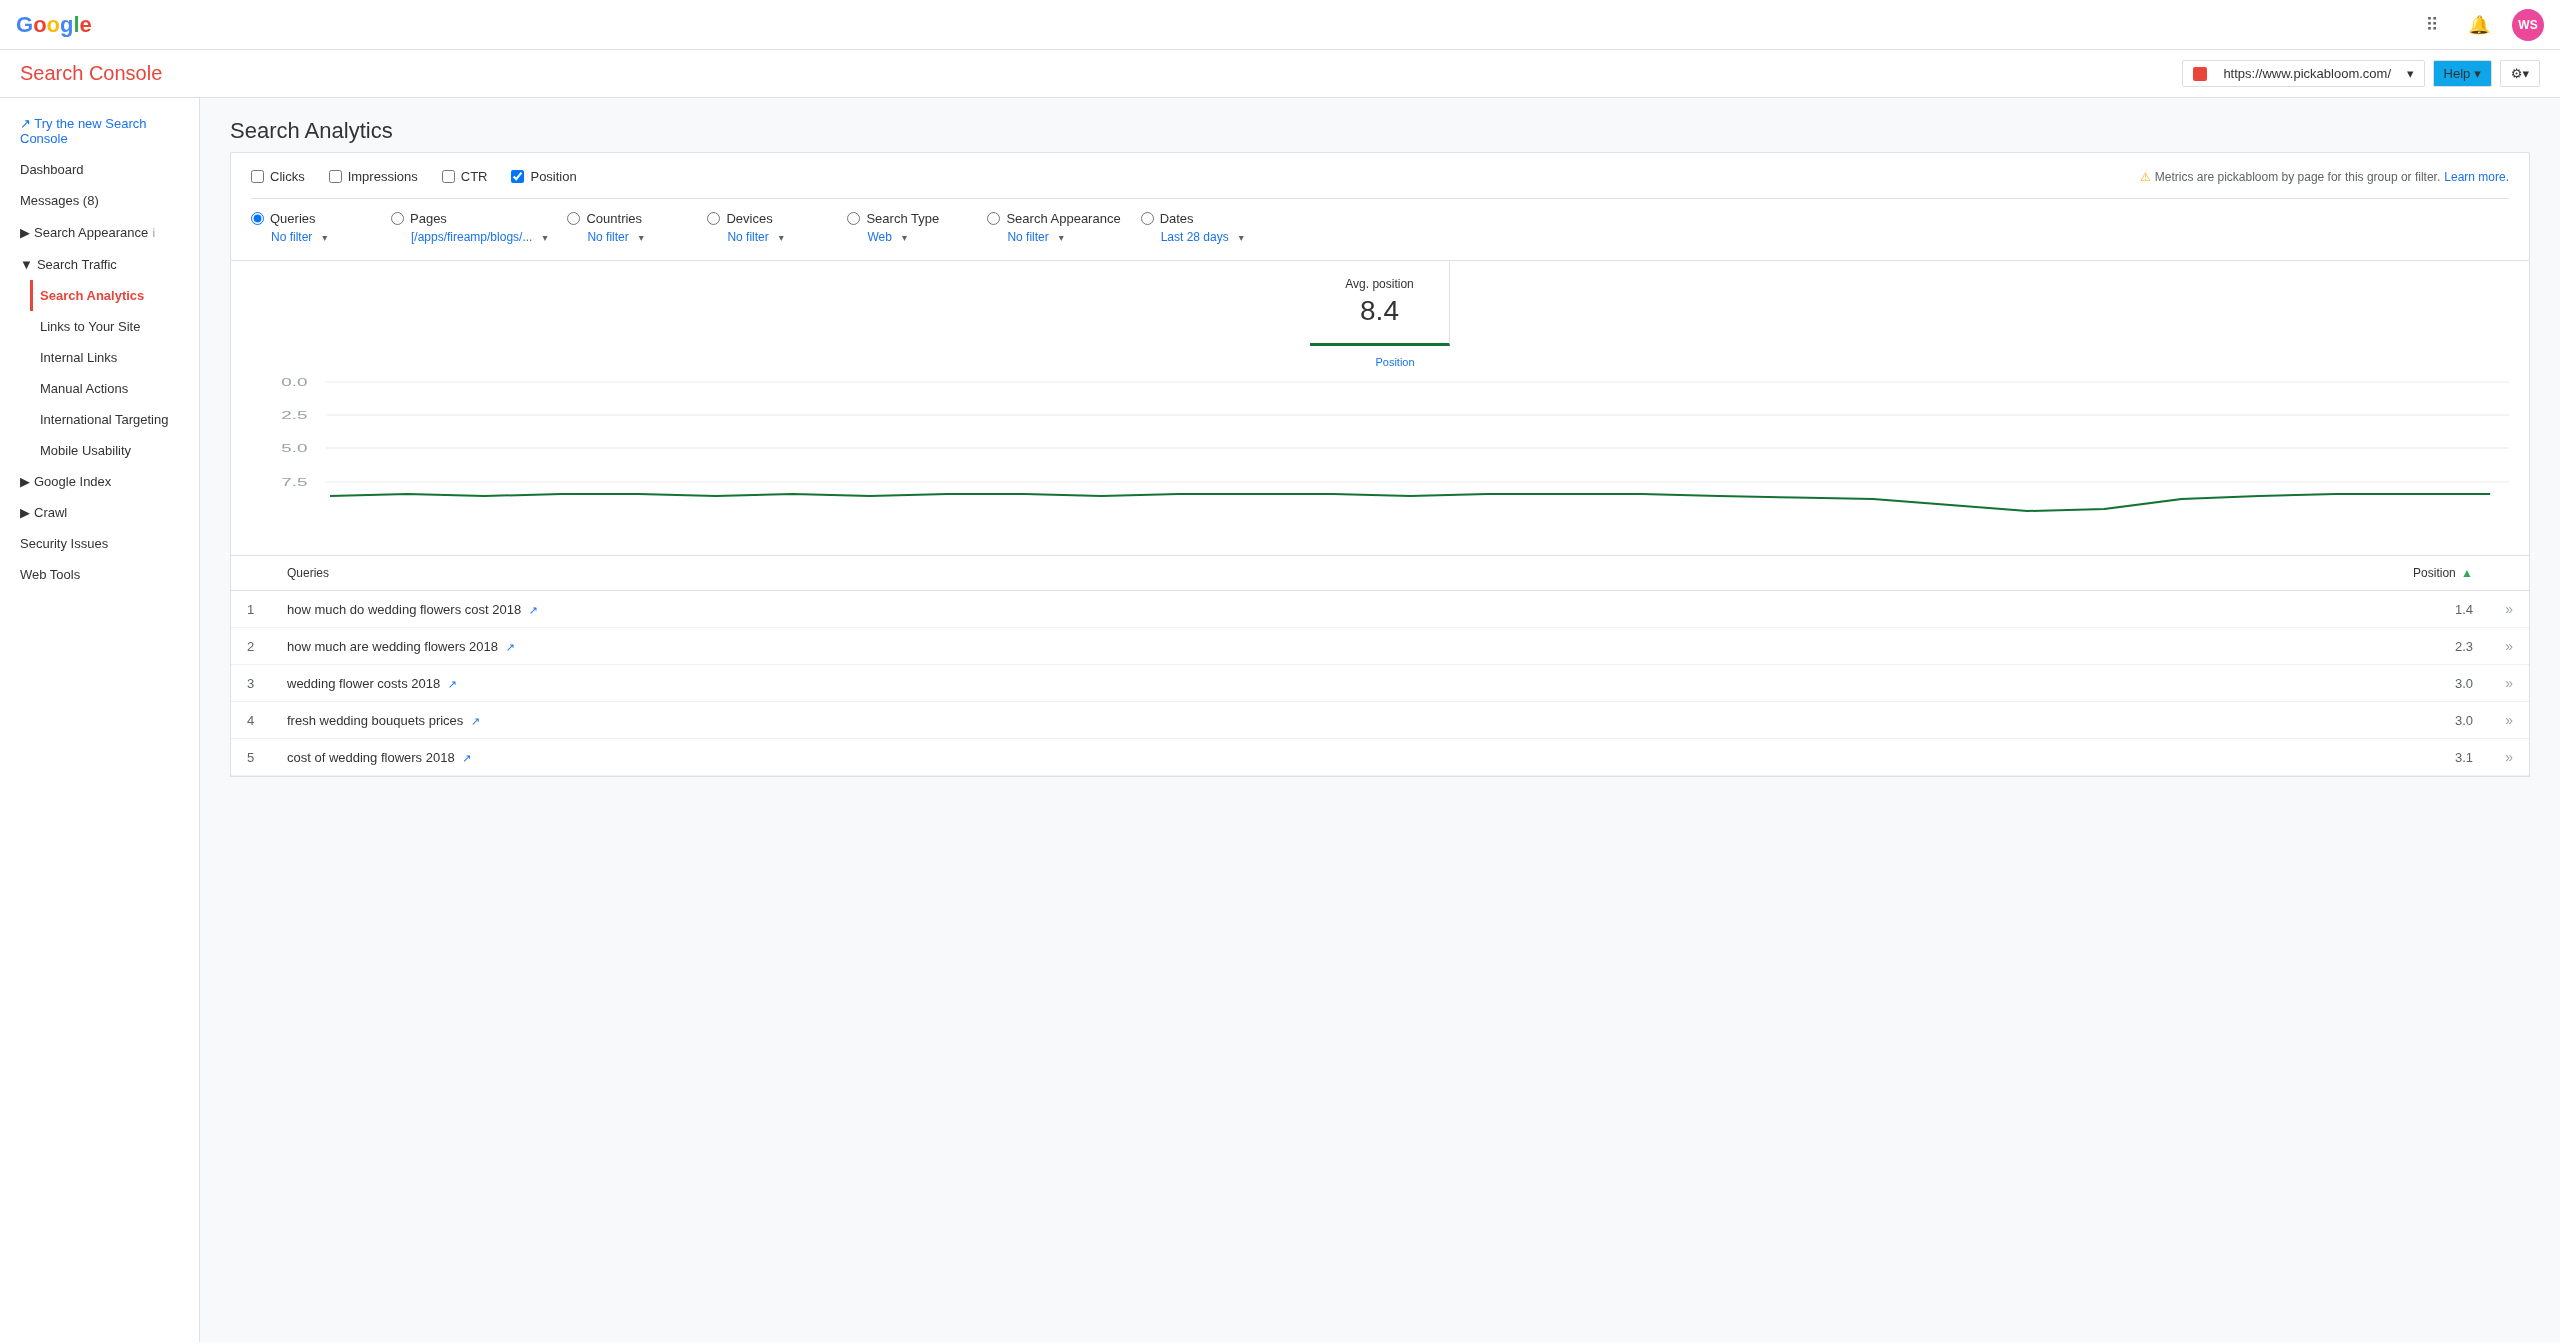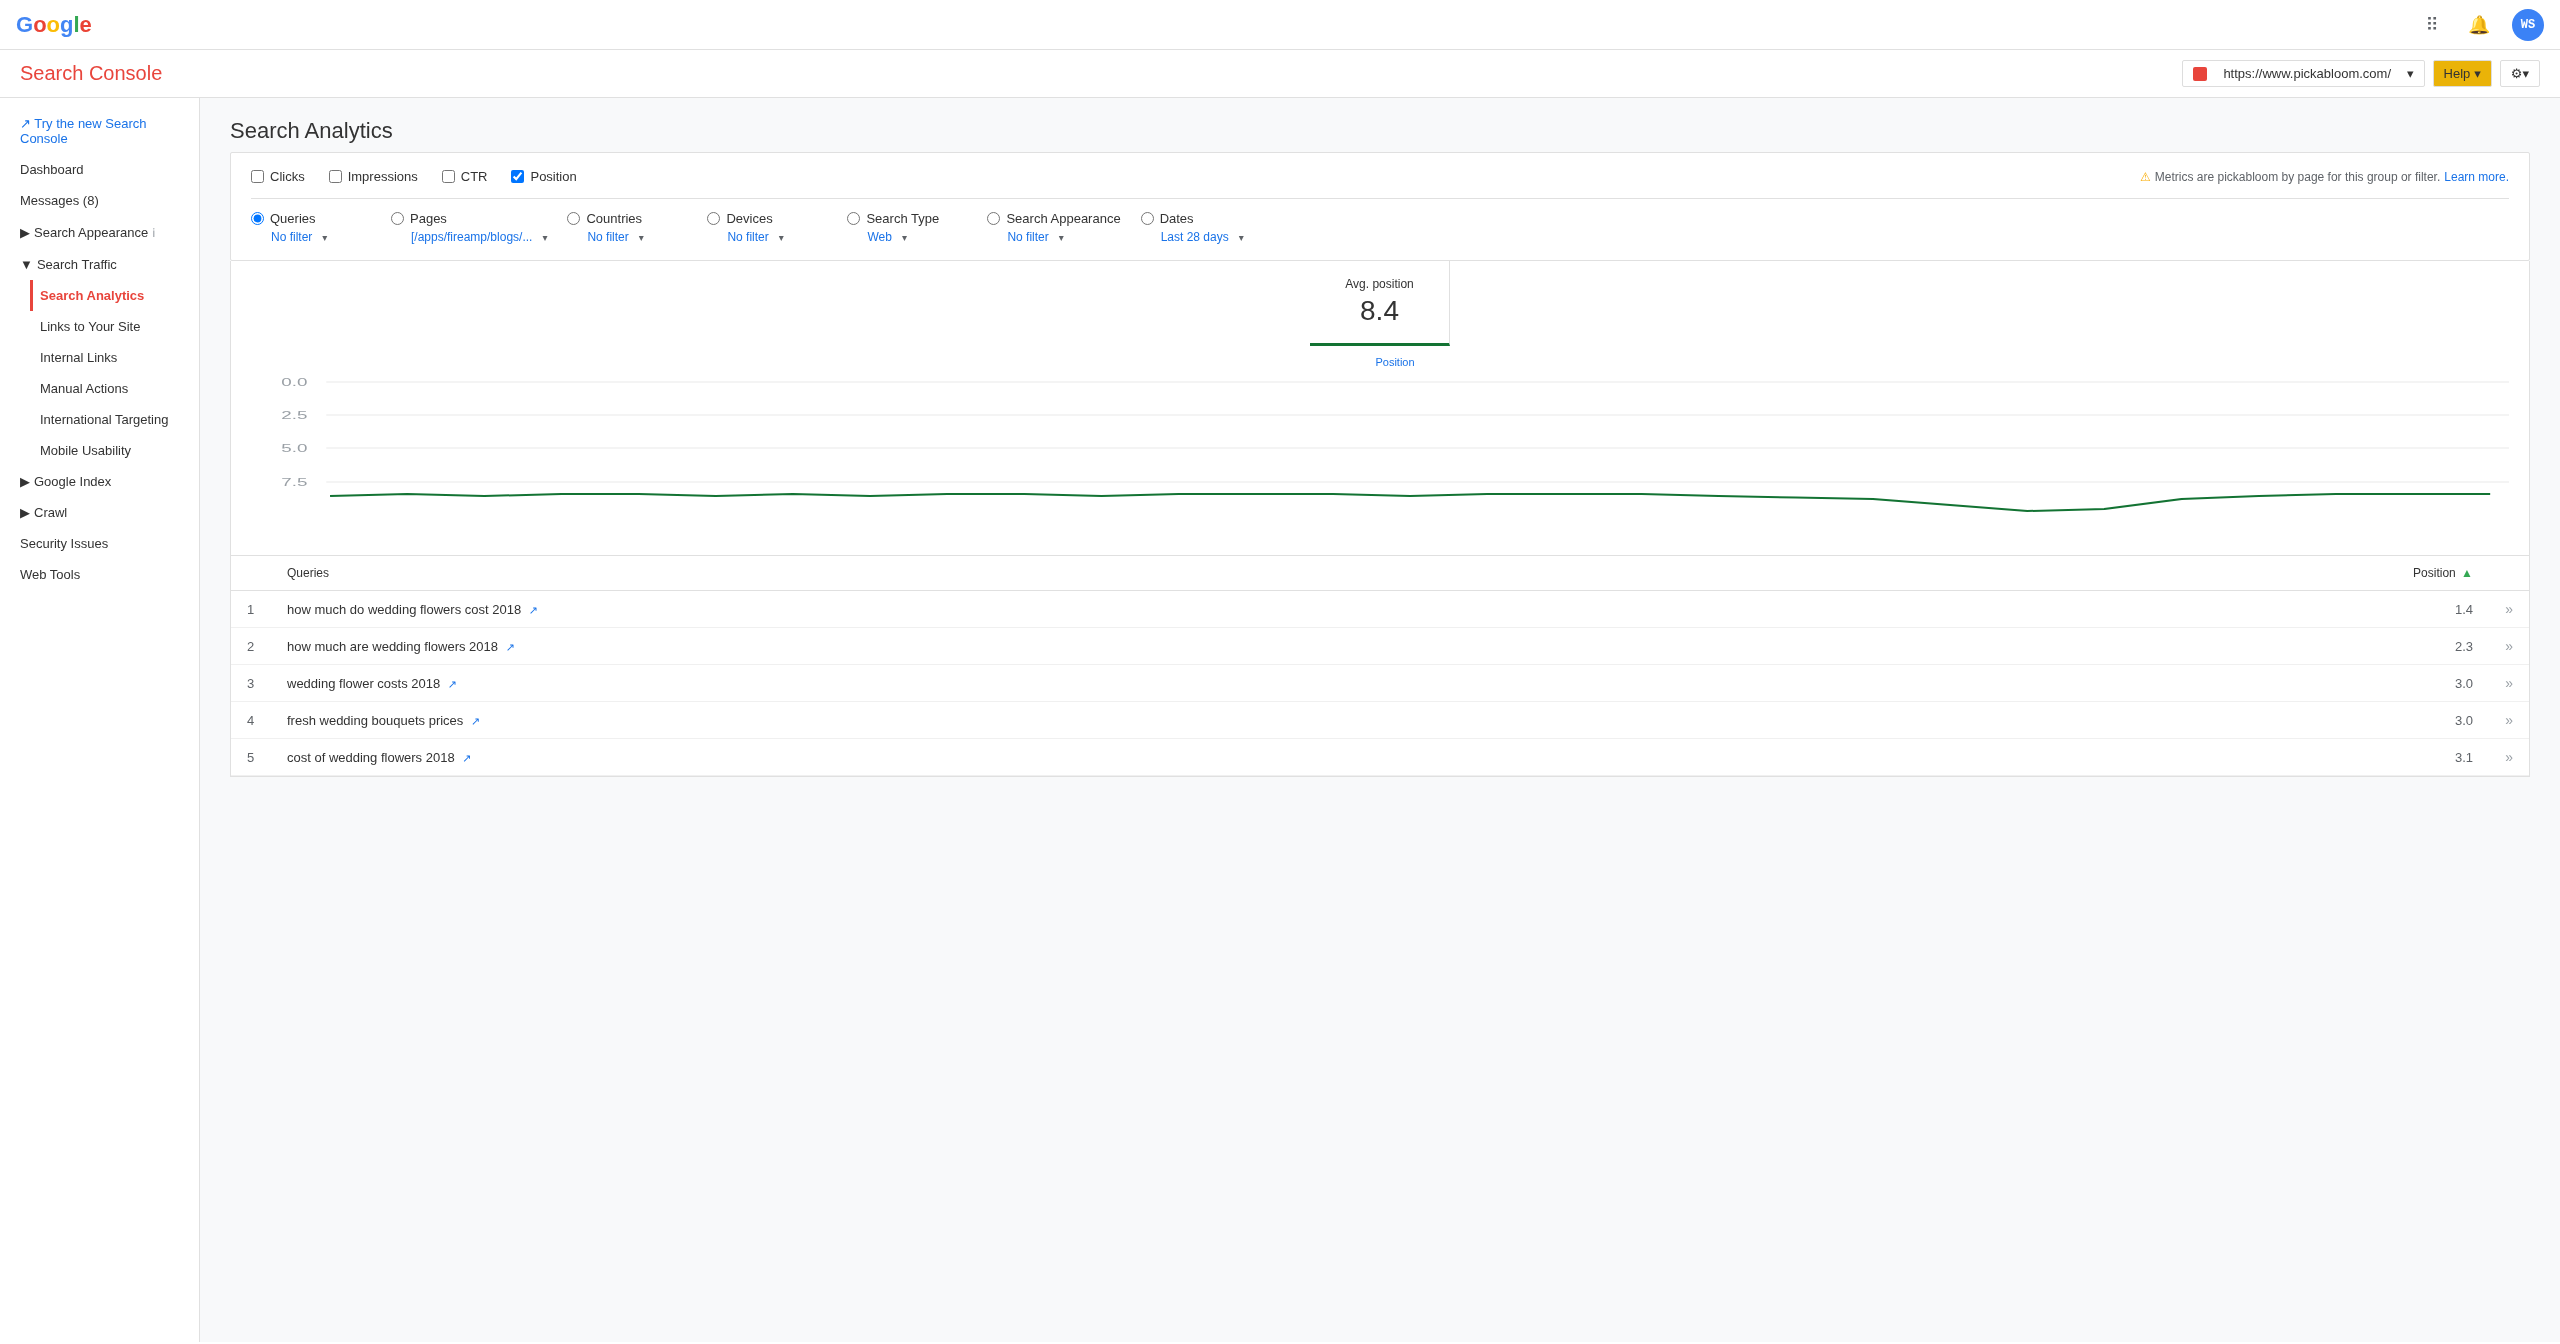--- a/index.html
+++ b/index.html
@@ -23,23 +23,23 @@
     .g-yellow { color: #FBBC05; }
     .g-green { color: #34A853; }
 
     .top-bar-right { display: flex; align-items: center; gap: 16px; }
     .icon-btn {
       background: none; border: none; cursor: pointer;
       width: 32px; height: 32px; display: flex; align-items: center; justify-content: center;
       color: #5f6368; font-size: 18px;
     }
     .avatar {
-      width: 32px; height: 32px; border-radius: 50%; background: #3b82f6;
+      width: 32px; height: 32px; border-radius: 50%; background: #ec4899;
       display: flex; align-items: center; justify-content: center;
-      color: #fff; font-size: 12px; font-weight: bold; cursor: pointer; font-family: Liberation Mono, monospace;
+      color: #fff; font-size: 12px; font-weight: bold; cursor: pointer;
     }
 
     
     .app-header {
       display: flex;
       align-items: center;
       justify-content: space-between;
       padding: 10px 20px;
       border-bottom: 1px solid #e0e0e0;
       background: #fff;
@@ -58,21 +58,21 @@
       background: #fff;
     }
     .site-selector .favicon { 
       width: 14px; height: 14px; 
       background: #e8453c; border-radius: 2px;
       display: inline-block;
     }
     .help-btn {
       border: 1px solid #ddd; border-radius: 2px;
       padding: 5px 10px; font-size: 13px; cursor: pointer;
-      background: #eab308; display: flex; align-items: center; gap: 4px;
+      background: #0ea5e9; display: flex; align-items: center; gap: 4px;
     }
     .settings-btn {
       border: 1px solid #ddd; border-radius: 2px;
       padding: 5px 10px; font-size: 13px; cursor: pointer;
       background: #fff; display: flex; align-items: center;
     }
 
     
     .layout { display: flex; height: calc(100vh - 100px); }
 

